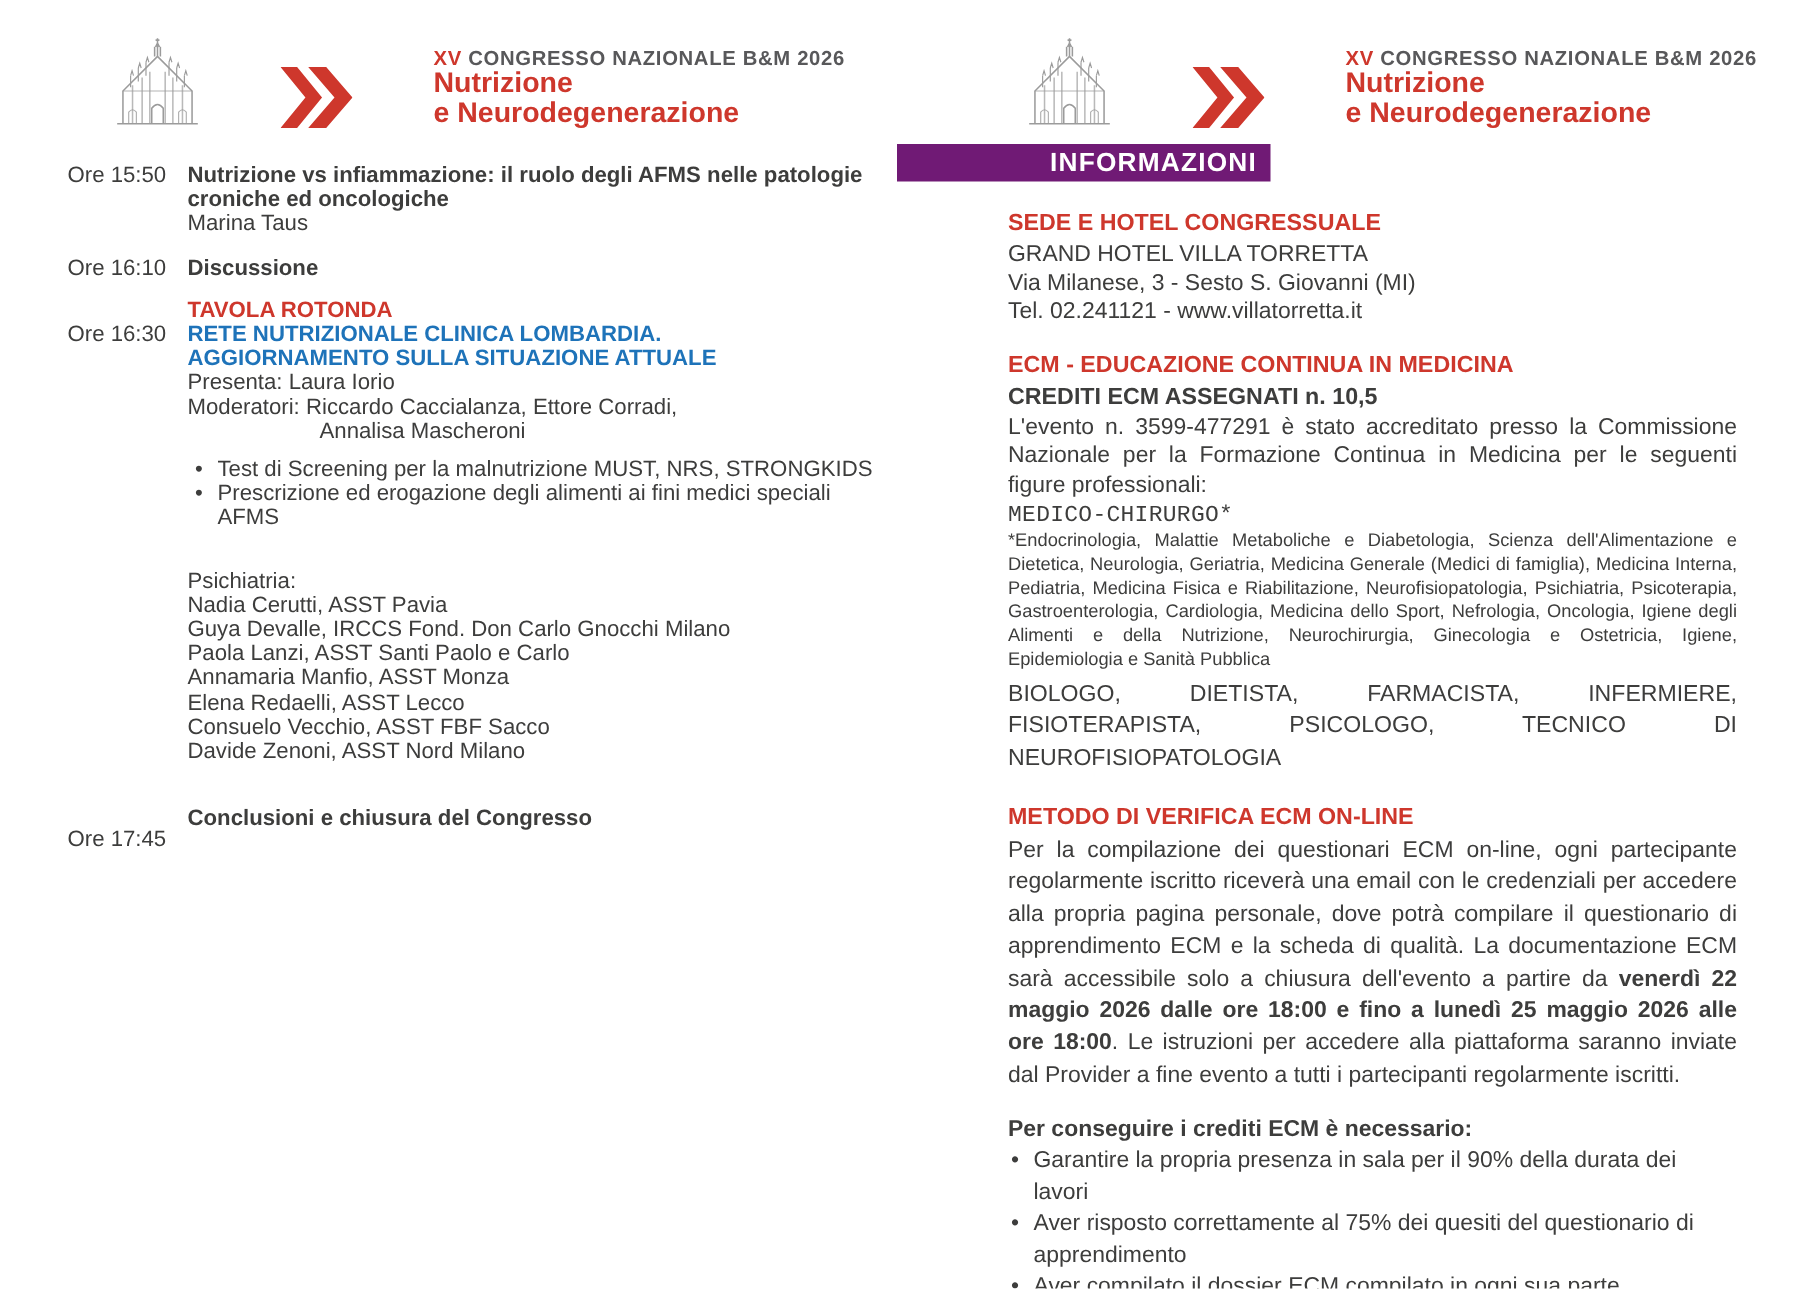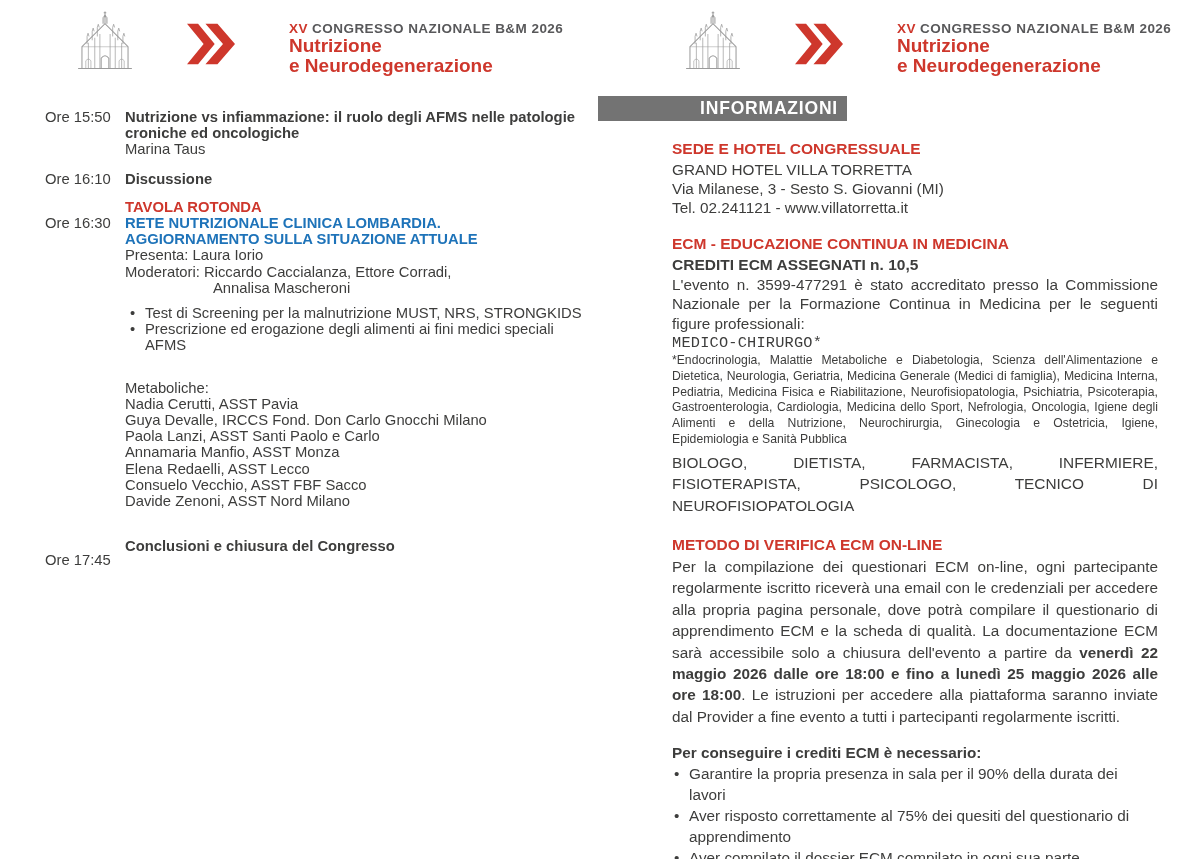--- a/index.html
+++ b/index.html
@@ -2,21 +2,21 @@
 <html><head>
 <meta charset="utf-8">
 <style>
   html,body { margin:0; padding:0; }
   body {
     width:1200px; height:859px; background:#ffffff; position:relative;
     font-family:"Liberation Sans", sans-serif; color:#3d3d3c;
     overflow:hidden;
   }
   
-  .header { position:absolute; top:6px; display:flex; align-items:flex-start;gap:48px; }
+  .header { position:absolute; top:16px; display:flex; align-items:flex-end;gap:48px; }
   .header.hl { left:73px; } .header.hr { left:681px; }
   .duomo { width:64px; height:66px; flex:none; }
   .chevrons { width:48px; height:42px; margin-top:17px; margin-left:2px; flex:none; }
   .header-text { margin-top:15px; margin-left:6px; }
   .congress-line { font-size:13.5px; font-weight:bold; color:#58585a; letter-spacing:.45px; white-space:nowrap; }
   .congress-line .xv { color:#ce372c; }
   .event-line { font-size:19px; font-weight:bold; color:#ce372c; line-height:20px; white-space:nowrap; }
   
   .program { position:absolute; left:45px; top:109px; width:552px; font-size:14.8px; line-height:16.2px; }
   .row { display:flex; }
@@ -31,21 +31,21 @@
   .rt-time { padding-top:16.2px; }
   .mod2 { padding-left:88px; }
   ul.dotlist { list-style:none; margin:0; padding:0; }
   ul.dotlist li { position:relative; padding-left:17px; }
   ul.dotlist li::before { content:"\2022"; position:absolute; left:2px; }
   .rt-bullets { margin-top:9px !important; margin-left:3px !important; }
   .intervengono { margin-top:26px; }
   .closing { margin-top:29px; }
   .closing .time { padding-top:14px; }
   
-  .info-bar { position:absolute; left:598px; top:96px; width:249px; height:25px; background:#737373; }
+  .info-bar { position:absolute; left:598px; top:96px; width:249px; height:25px; background:#701a75; }
   .info-bar span { display:block; text-align:right; padding-right:9px; color:#ffffff; font-weight:bold;
                    font-size:17.5px; line-height:25px; letter-spacing:.8px; }
   .info-col { position:absolute; left:672px; top:139px; width:486px; font-size:15.3px; line-height:19px; }
   .sec-head { color:#ce372c; font-weight:bold; font-size:15.5px; margin:0 0 2px 0; }
   .venue-line { line-height:19px; }
   .ecm { margin-top:17px; }
   .ecm-credits { font-weight:bold; font-size:15.5px; }
   .jtext { text-align:justify; }
   .ecm-intro { line-height:19.6px; margin-top:0.5px; }
   .profession { letter-spacing:.2px; margin-top:1px;font-family:Liberation Mono, monospace; }
@@ -132,21 +132,21 @@
       <div class="rt-title">RETE NUTRIZIONALE CLINICA LOMBARDIA.</div>
       <div class="rt-title">AGGIORNAMENTO SULLA SITUAZIONE ATTUALE</div>
       <div>Presenta: Laura Iorio</div>
       <div>Moderatori: Riccardo Caccialanza, Ettore Corradi,</div>
       <div class="mod2">Annalisa Mascheroni</div>
       <ul class="dotlist rt-bullets">
           <li>Test di Screening per la malnutrizione MUST, NRS, STRONGKIDS</li>
           <li>Prescrizione ed erogazione degli alimenti ai fini medici speciali AFMS</li>
         </ul>
       <div class="intervengono">
-        <div>Metaboliche:</div>
+        <div>Psichiatria:</div>
         <div>
             <div>Nadia Cerutti, ASST Pavia</div>
             <div>Guya Devalle, IRCCS Fond. Don Carlo Gnocchi Milano</div>
             <div>Paola Lanzi, ASST Santi Paolo e Carlo</div>
             <div>Annamaria Manfio, ASST Monza</div>
             <div>Elena Redaelli, ASST Lecco</div>
             <div>Consuelo Vecchio, ASST FBF Sacco</div>
             <div>Davide Zenoni, ASST Nord Milano</div>
           </div>
       </div>

